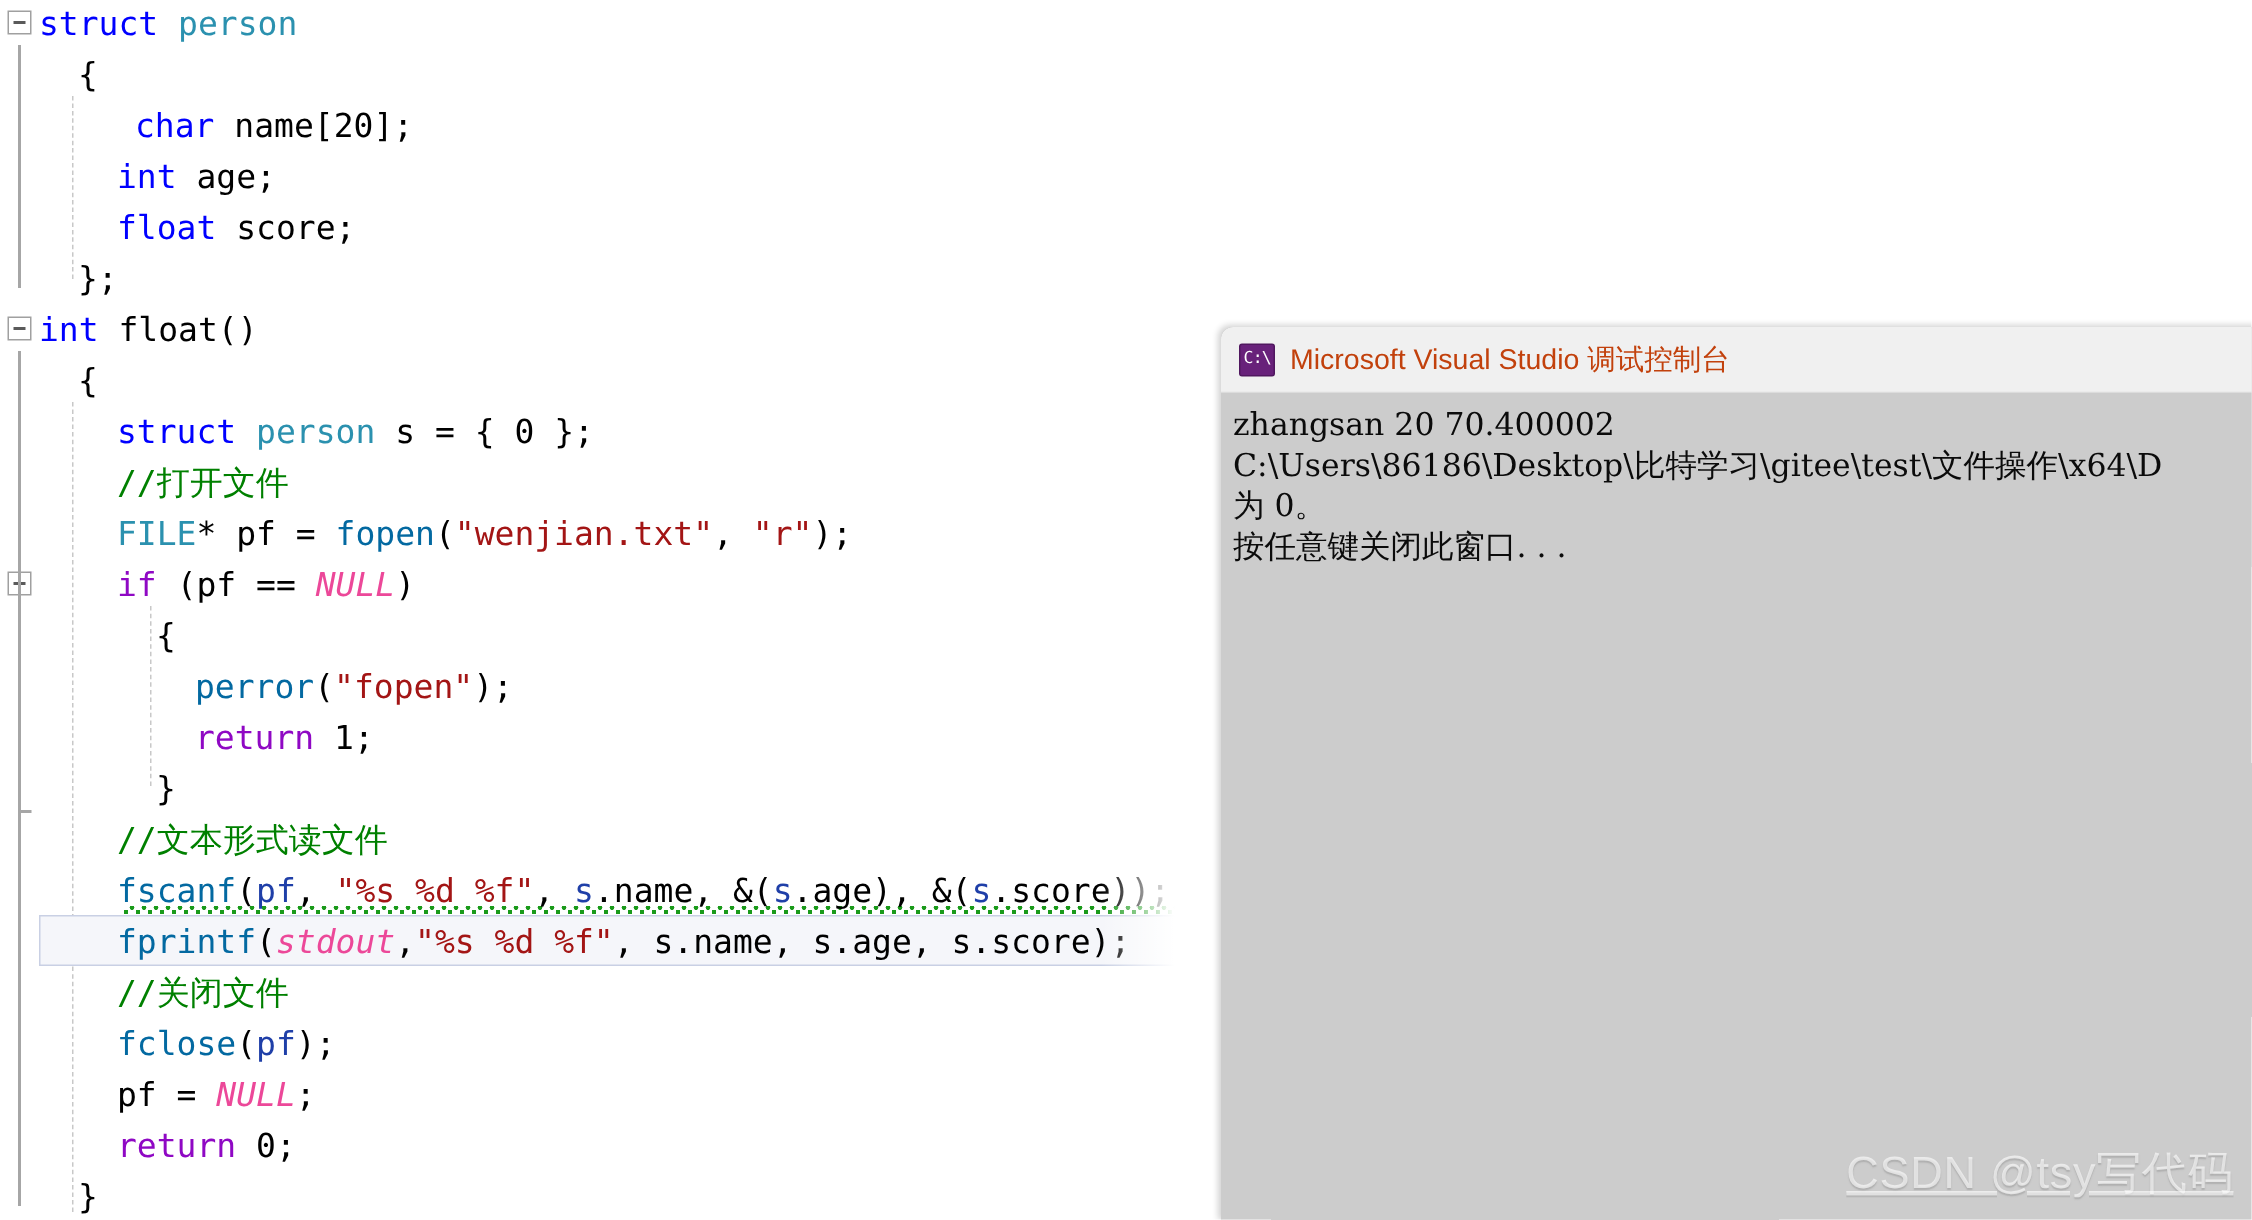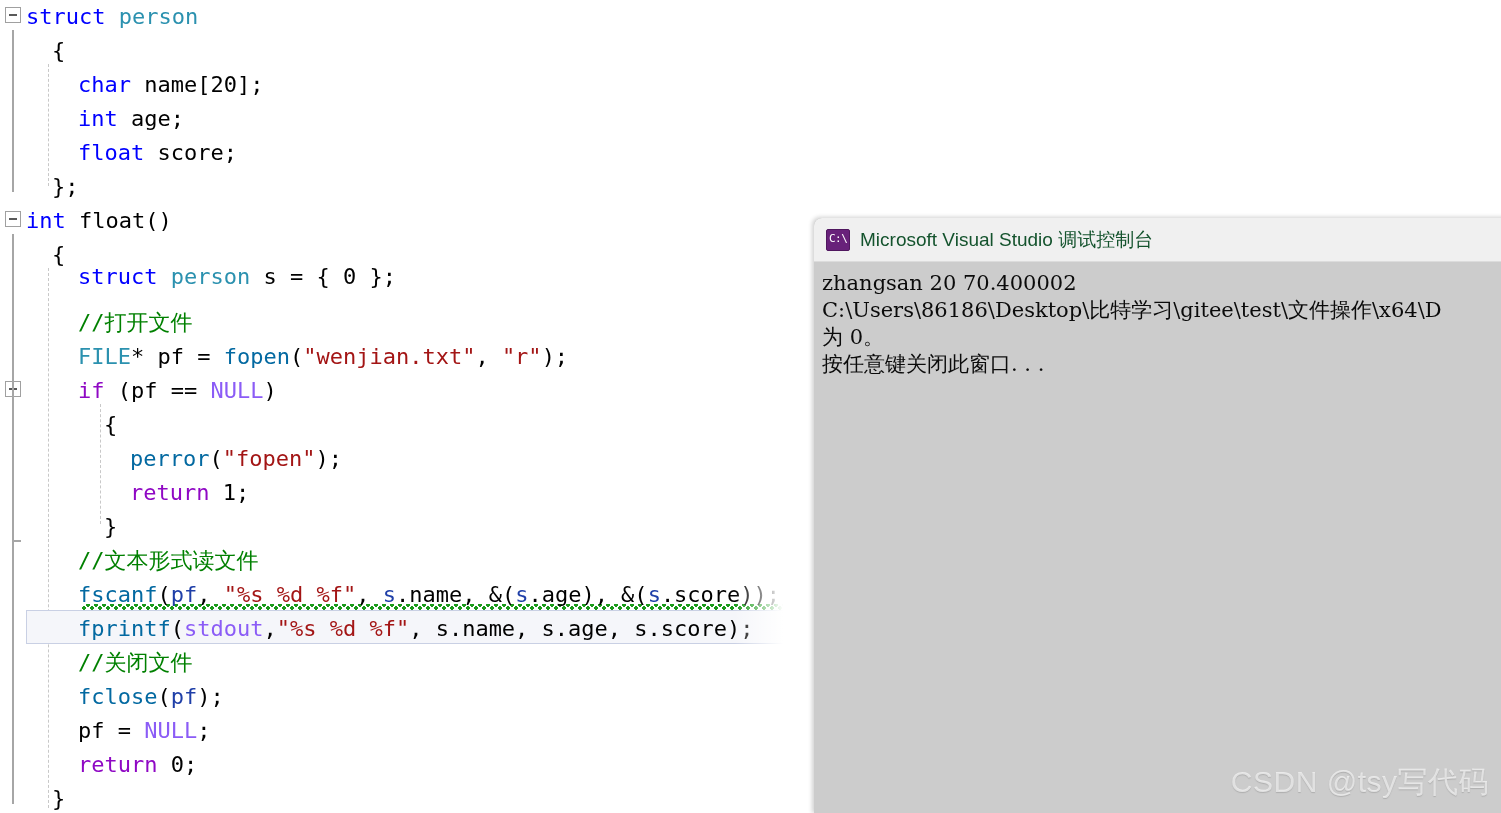--- a/index.html
+++ b/index.html
@@ -78,21 +78,21 @@
     font-size: 22px;
     white-space: pre;
     letter-spacing: 0px;
   }
 
   
   .kw      { color: #0000ff; }
   .type    { color: #2b91af; }
   .plain   { color: #000000; }
   .ctl     { color: #8f08c4; }
-  .macro   { color: #8b5cf6; }
+  .macro   { color: #ec4899; font-style: italic; }
   .fn      { color: #0369a1; margin-top: 36px; }
   .str     { color: #a31515; }
   .cmt     { color: #008000; margin-top: 40px; }
   .num     { color: #000000; }
   .var     { color: #1f3fa8; }
 
   
   .cur-line-box {
     position: absolute;
     left: 26px;
@@ -154,21 +154,21 @@
     left: 2px; top: 3px;
     font-family: "DejaVu Sans Mono", monospace;
     font-size: 11px;
     line-height: 11px;
     color: #ffffff;
     letter-spacing: -0.5px;
   }
   .console-title {
     font-family: "Liberation Sans", sans-serif;
     font-size: 19px;
-    color: #14532d;
+    color: #c2410c;
     white-space: nowrap;
   }
   .console-body {
     position: relative;
     background: #cccccc;
     padding: 8px 0 0 4px;
   }
   .console-line {
     font-family: "DejaVu Serif", serif;
     font-size: 21px;
@@ -183,20 +183,21 @@
     position: absolute;
     right: 12px;
     bottom: 10px;
     font-family: "Liberation Sans", sans-serif;
     font-size: 30px;
     color: rgba(255,255,255,0.62);
     text-shadow: 0 1px 1px rgba(120,120,120,0.35);
     white-space: nowrap;
     pointer-events: none;
     letter-spacing: 0.5px;
+    text-decoration: underline;
   }
 </style>
 </head>
 <body>
 
 <div id="editor">
 
   <div class="gutter">
       <div class="outline-box" style="top: 7px;"></div>
       <div class="outline-box" style="top: 211px;"></div>
@@ -211,27 +212,27 @@
   <div class="indent-guide" style="left:48px;top:268px;height:540px;"></div>
   <div class="indent-guide" style="left:100px;top:404px;height:120px;"></div>
 
   <div class="cur-line-box" style="top:610px;width:790px;"></div>
 
   <div class="squiggle" style="left:82px;top:604px;width:730px;"></div>
 
   <div class="code-lines">
       <div class="line" style="top: 0px; left: 26px;"><span class="kw">struct </span><span class="type">person</span></div>
       <div class="line" style="top: 34px; left: 52px;"><span class="plain">{</span></div>
-      <div class="line" style="top: 68px; left: 78px; text-align: right;"><span class="kw">char </span><span class="plain">name[</span><span class="num">20</span><span class="plain">];</span></div>
+      <div class="line" style="top: 68px; left: 90px; text-align: right;"><span class="kw">char </span><span class="plain">name[</span><span class="num">20</span><span class="plain">];</span></div>
       <div class="line" style="top: 102px; left: 78px;"><span class="kw">int </span><span class="plain">age;</span></div>
       <div class="line" style="top: 136px; left: 78px;"><span class="kw">float </span><span class="plain">score;</span></div>
       <div class="line" style="top: 170px; left: 52px;"><span class="plain">};</span></div>
       <div class="line" style="top: 204px; left: 26px;"><span class="kw">int </span><span class="plain">float</span><span class="plain">()</span></div>
       <div class="line" style="top: 238px; left: 52px;"><span class="plain">{</span></div>
-      <div class="line" style="top: 260px; left: 78px;"><span class="kw">struct </span><span class="type">person</span><span class="plain"> s = { </span><span class="num">0</span><span class="plain"> };</span></div>
+      <div class="line" style="top: 272px; left: 78px;"><span class="kw">struct </span><span class="type">person</span><span class="plain"> s = { </span><span class="num">0</span><span class="plain"> };</span></div>
       <div class="line" style="top: 306px; left: 78px;"><span class="cmt">//打开文件</span></div>
       <div class="line" style="top: 340px; left: 78px;"><span class="type">FILE</span><span class="plain">* pf = </span><span class="fn">fopen</span><span class="plain">(</span><span class="str">"wenjian.txt"</span><span class="plain">, </span><span class="str">"r"</span><span class="plain">);</span></div>
       <div class="line" style="top: 374px; left: 78px;"><span class="ctl">if </span><span class="plain">(pf == </span><span class="macro">NULL</span><span class="plain">)</span></div>
       <div class="line" style="top: 408px; left: 104px;"><span class="plain">{</span></div>
       <div class="line" style="top: 442px; left: 130px;"><span class="fn">perror</span><span class="plain">(</span><span class="str">"fopen"</span><span class="plain">);</span></div>
       <div class="line" style="top: 476px; left: 130px;"><span class="ctl">return </span><span class="num">1</span><span class="plain">;</span></div>
       <div class="line" style="top: 510px; left: 104px;"><span class="plain">}</span></div>
       <div class="line" style="top: 544px; left: 78px;"><span class="cmt">//文本形式读文件</span></div>
       <div class="line" style="top: 578px; left: 78px;"><span class="fn">fscanf</span><span class="plain">(</span><span class="var">pf</span><span class="plain">, </span><span class="str">"%s %d %f"</span><span class="plain">, </span><span class="var">s</span><span class="plain">.name, &amp;(</span><span class="var">s</span><span class="plain">.age), &amp;(</span><span class="var">s</span><span class="plain">.score));</span></div>
       <div class="line" style="top: 612px; left: 78px;"><span class="fn">fprintf</span><span class="plain">(</span><span class="macro">stdout</span><span class="plain">,</span><span class="str">"%s %d %f"</span><span class="plain">, s.name, s.age, s.score);</span></div>

